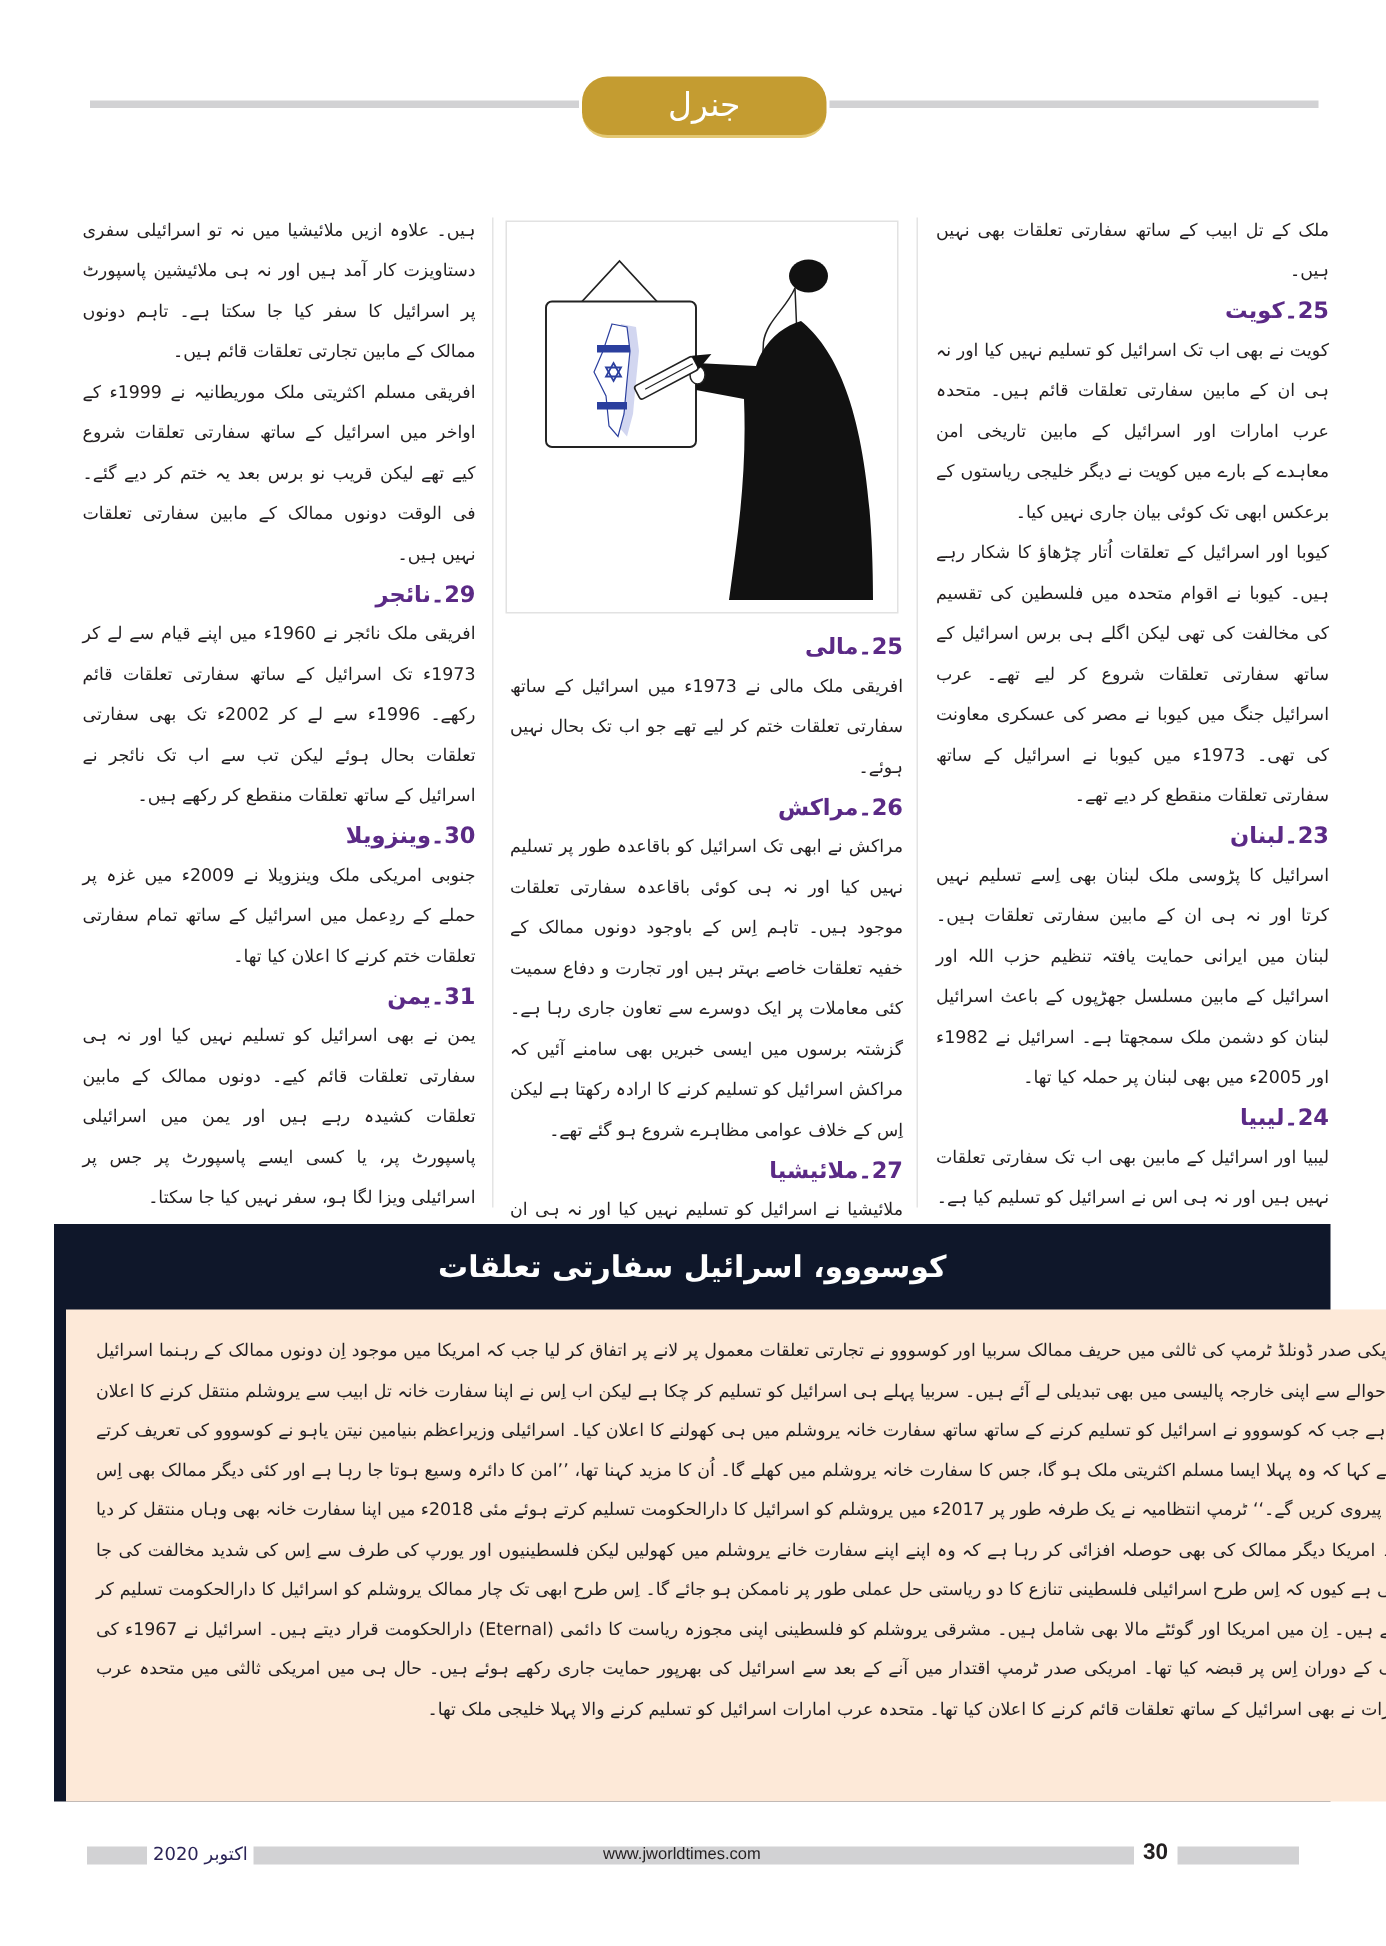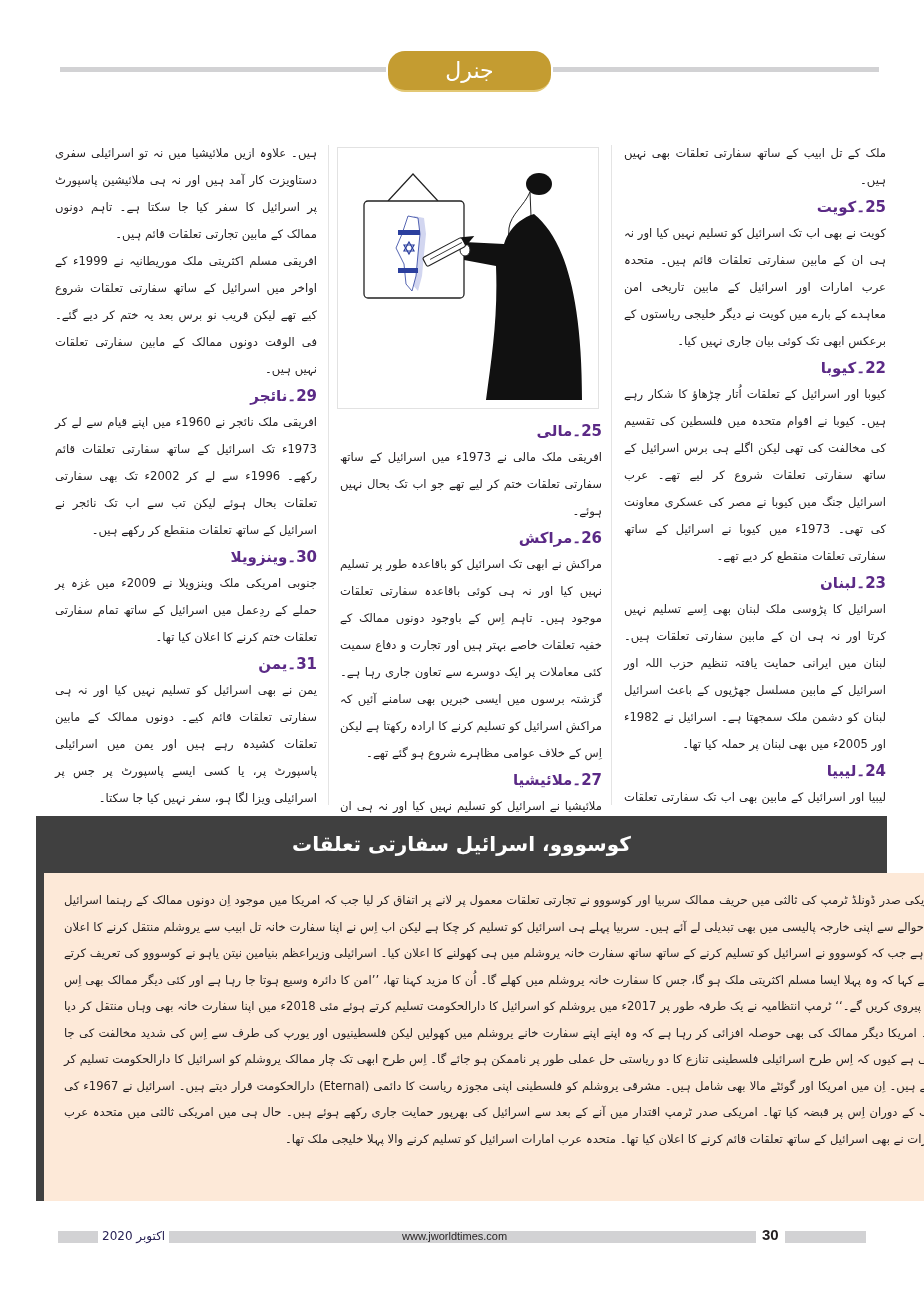--- a/index.html
+++ b/index.html
@@ -26,21 +26,21 @@
   .col-divider { position: absolute; top: 145px; width: 1px; height: 660px; background: #e4e4e4; }
 
   
   .illustration {
     position: absolute; left: 337px; top: 147px; width: 262px; height: 262px;
     border: 1px solid #e2e2e2; background: #fff;
   }
   .illustration svg { position: absolute; left: 8px; top: 8px; }
 
   
-  .box-outer { position: absolute; left: 36px; top: 816px; width: 851px; height: 385px; background: #404040; }
+  .box-outer { position: absolute; left: 36px; top: 816px; width: 851px; height: 385px; background: #0f172a; }
   .box-title {
     position: absolute; left: 0; top: 0; width: 100%; height: 57px;
     color: #fff; font-size: 20px; font-weight: bold; text-align: center; line-height: 57px; direction: rtl;
   }
   .box-inner {
     position: absolute; left: 8px; top: 57px; width: 916px; height: 328px;
     background: #fde9d8; padding: 14px 20px 0 20px;
     direction: rtl; text-align: justify; font-size: 11.6px; line-height: 26.5px;
   }
 
@@ -54,21 +54,20 @@
 <body>
 
 <div class="header-rule left"></div>
 <div class="section-tag">جنرل</div>
 <div class="header-rule right"></div>
 
 <div class="col c1">
   <p>ملک کے تل ابیب کے ساتھ سفارتی تعلقات بھی نہیں ہیں۔</p>
   <h3>25۔کویت</h3>
   <p>کویت نے بھی اب تک اسرائیل کو تسلیم نہیں کیا اور نہ ہی ان کے مابین سفارتی تعلقات قائم ہیں۔ متحدہ عرب امارات اور اسرائیل کے مابین تاریخی امن معاہدے کے بارے میں کویت نے دیگر خلیجی ریاستوں کے برعکس ابھی تک کوئی بیان جاری نہیں کیا۔</p>
-  <h3>22۔کیوبا</h3>
   <p>کیوبا اور اسرائیل کے تعلقات اُتار چڑھاؤ کا شکار رہے ہیں۔ کیوبا نے اقوام متحدہ میں فلسطین کی تقسیم کی مخالفت کی تھی لیکن اگلے ہی برس اسرائیل کے ساتھ سفارتی تعلقات شروع کر لیے تھے۔ عرب اسرائیل جنگ میں کیوبا نے مصر کی عسکری معاونت کی تھی۔ 1973ء میں کیوبا نے اسرائیل کے ساتھ سفارتی تعلقات منقطع کر دیے تھے۔</p>
   <h3>23۔لبنان</h3>
   <p>اسرائیل کا پڑوسی ملک لبنان بھی اِسے تسلیم نہیں کرتا اور نہ ہی ان کے مابین سفارتی تعلقات ہیں۔ لبنان میں ایرانی حمایت یافتہ تنظیم حزب اللہ اور اسرائیل کے مابین مسلسل جھڑپوں کے باعث اسرائیل لبنان کو دشمن ملک سمجھتا ہے۔ اسرائیل نے 1982ء اور 2005ء میں بھی لبنان پر حملہ کیا تھا۔</p>
   <h3>24۔لیبیا</h3>
   <p>لیبیا اور اسرائیل کے مابین بھی اب تک سفارتی تعلقات نہیں ہیں اور نہ ہی اس نے اسرائیل کو تسلیم کیا ہے۔</p>
 </div>
 
 <div class="col-divider" style="left:611px"></div>
 <div class="col-divider" style="left:328px"></div>
 

